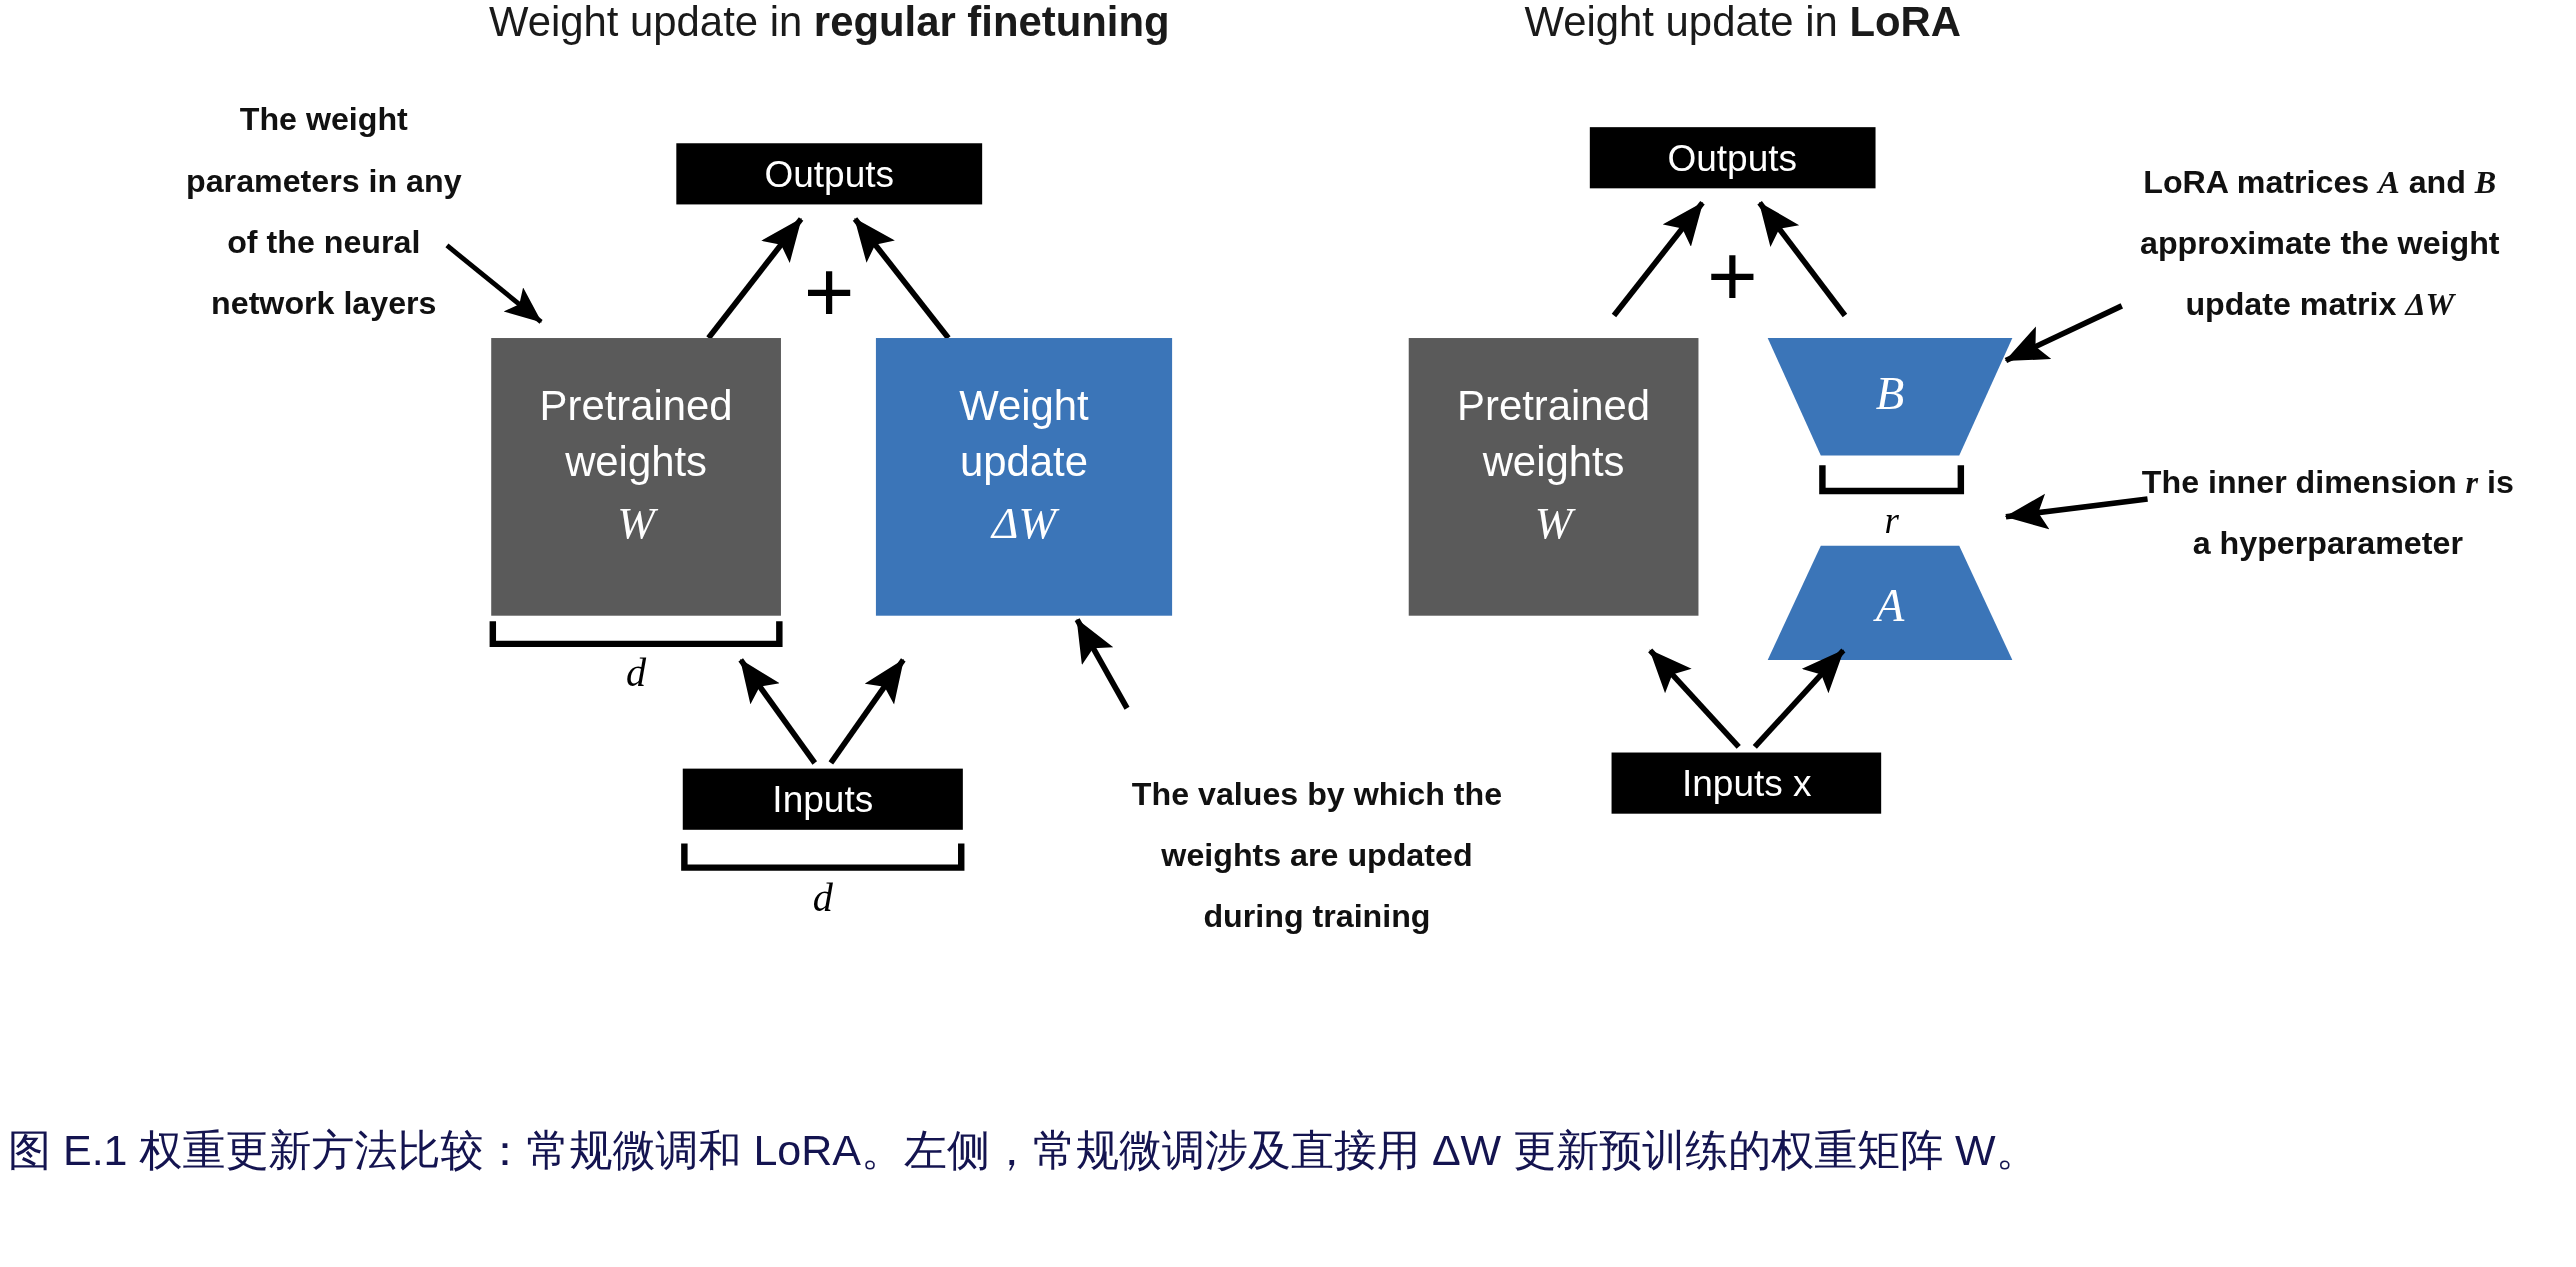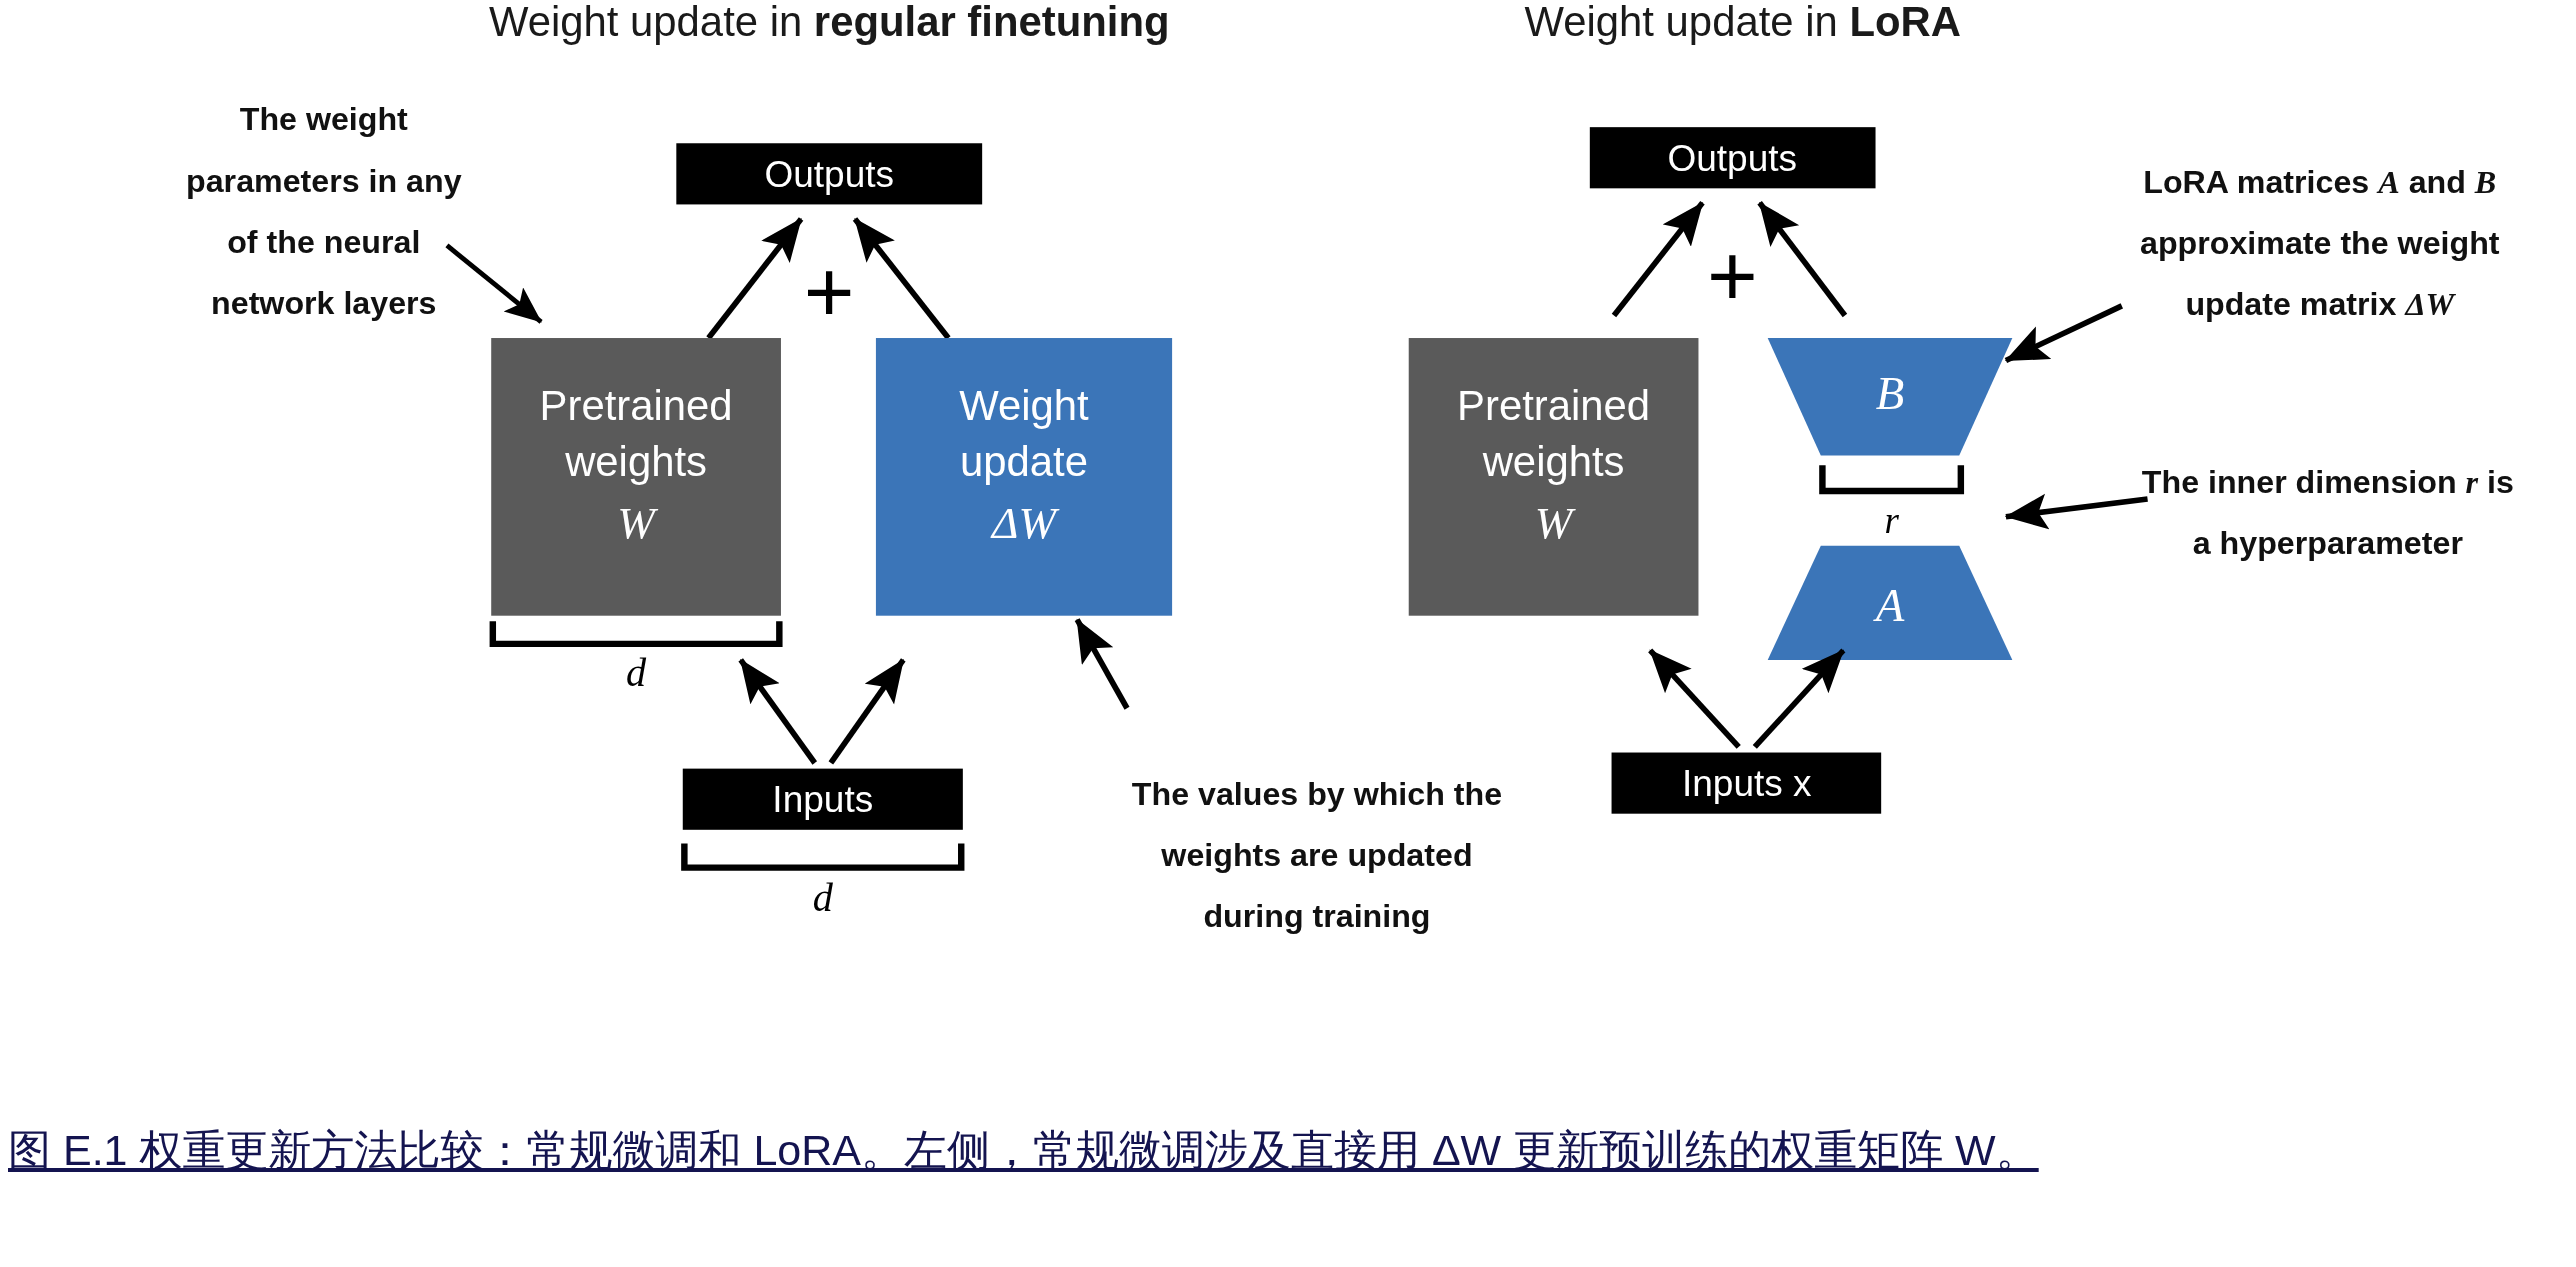--- a/index.html
+++ b/index.html
@@ -9,21 +9,21 @@
     color:#000;
   }
   #stage{position:relative;width:2576px;height:1024px;background:#fff;}
   #fig{position:absolute;left:0;top:0;width:2576px;height:998px;}
   .caption{
     position:absolute;left:8px;top:1013px;width:2568px;
     font-family:"Liberation Sans", sans-serif;
     font-size:43px;line-height:55px;font-weight:400;
     color:#141450;letter-spacing:0px;white-space:pre;
   }
-  .caption div{white-space:pre;overflow:hidden;text-decoration:underline;}
+  .caption div{white-space:pre;overflow:hidden;}
 </style>
 </head>
 <body>
 
 <div id="stage">
 
   <svg id="fig" viewBox="0 0 3200 1240">
     <defs>
       <marker id="arrowhead" markerWidth="9" markerHeight="9" refX="7.4" refY="3.2" orient="auto" markerUnits="strokeWidth">
         <path d="M0,0 L7.6,3.2 L0,6.4 L1.6,3.2 Z" fill="#000"></path>

